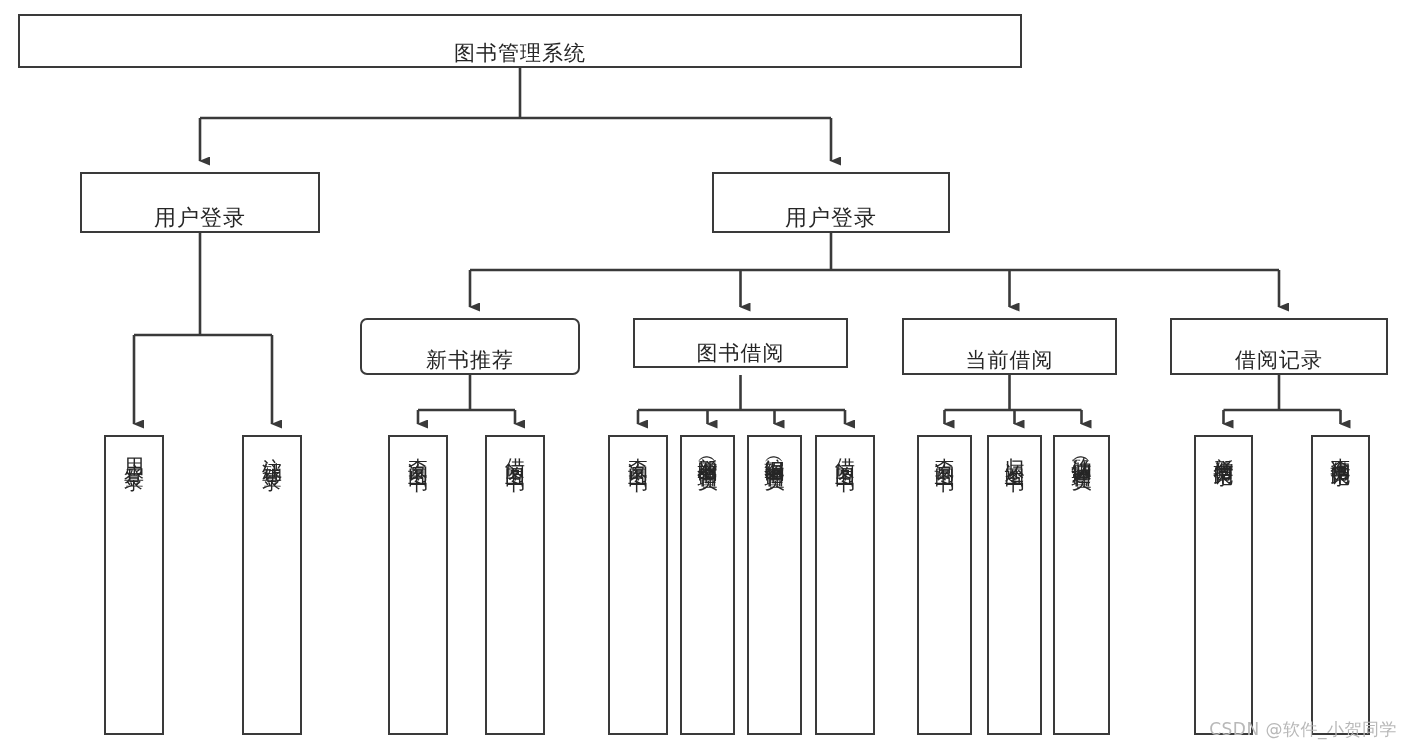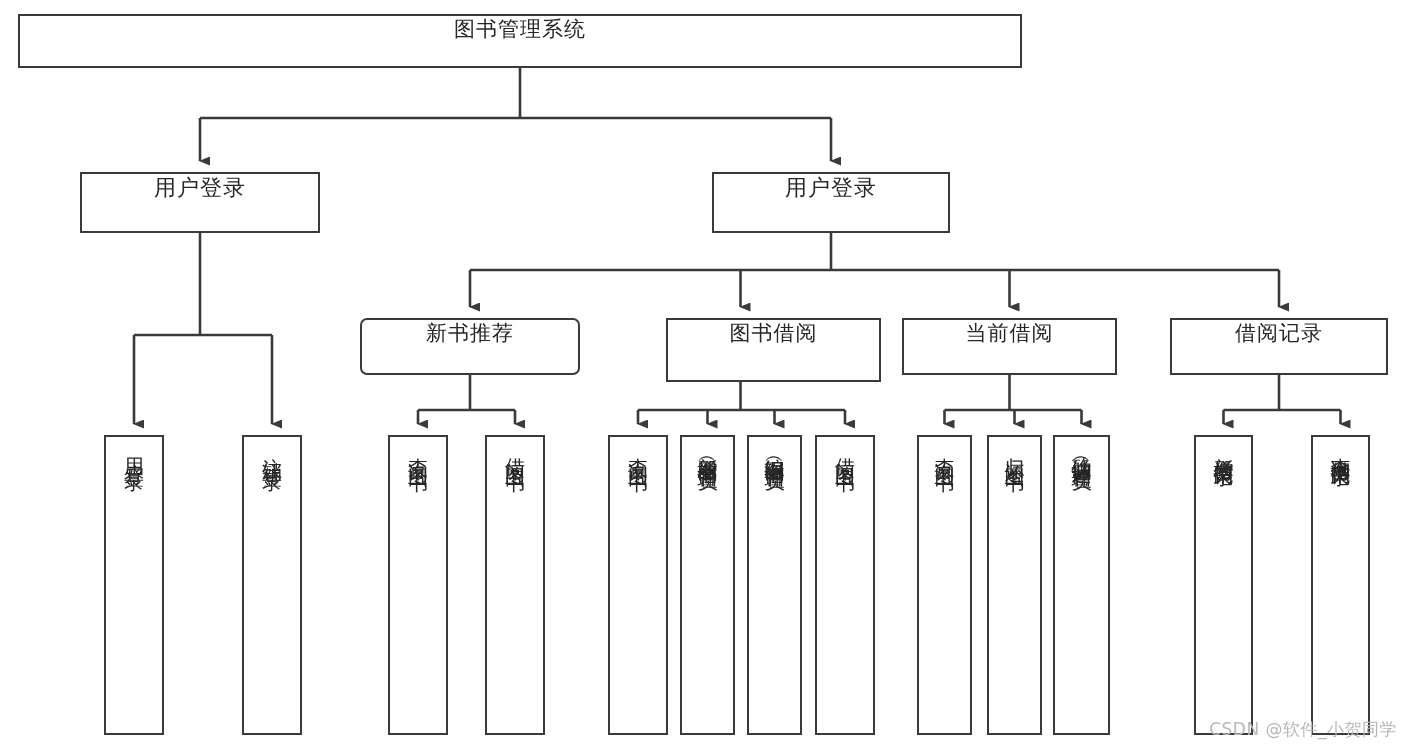--- a/index.html
+++ b/index.html
@@ -25,21 +25,21 @@
     top: 0;
     width: 1405px;
     height: 747px;
   }
   .node {
     position: absolute;
     box-sizing: border-box;
     border: 2px solid #3a3a3a;
     background: #ffffff;
     display: flex;
-    align-items: flex-start;
+    align-items: flex-end;
     justify-content: center;
     z-index: 2;
   }
   .node .label {
     font-size: 21px;
     line-height: 1.25;
     letter-spacing: 1px;
     color: #262626;
     white-space: nowrap;
     text-align: center;
@@ -133,21 +133,21 @@
   <div class="node level-1" style="left: 80px; top: 172px; width: 240px; height: 61px;">
     <span class="label">用户登录</span>
   </div>
   <div class="node level-1" style="left: 712px; top: 172px; width: 238px; height: 61px;">
     <span class="label">用户登录</span>
   </div>
 
   <div class="node level-2" style="left: 360px; top: 318px; width: 220px; height: 57px; border-radius: 7px;">
     <span class="label">新书推荐</span>
   </div>
-  <div class="node level-2" style="left: 633px; top: 318px; width: 215px; height: 64px; margin-left: 33px;">
+  <div class="node level-2" style="left: 633px; top: 318px; width: 215px; height: 50px;">
     <span class="label">图书借阅</span>
   </div>
   <div class="node level-2" style="left: 1170px; top: 318px; width: 218px; height: 57px;">
     <span class="label">借阅记录</span>
   </div>
   <div class="node level-2" style="left: 902px; top: 318px; width: 215px; height: 57px;">
     <span class="label">当前借阅</span>
   </div>
 
   <div class="node level-3 leaf" style="left: 104px; top: 435px; width: 60px; height: 300px;">

